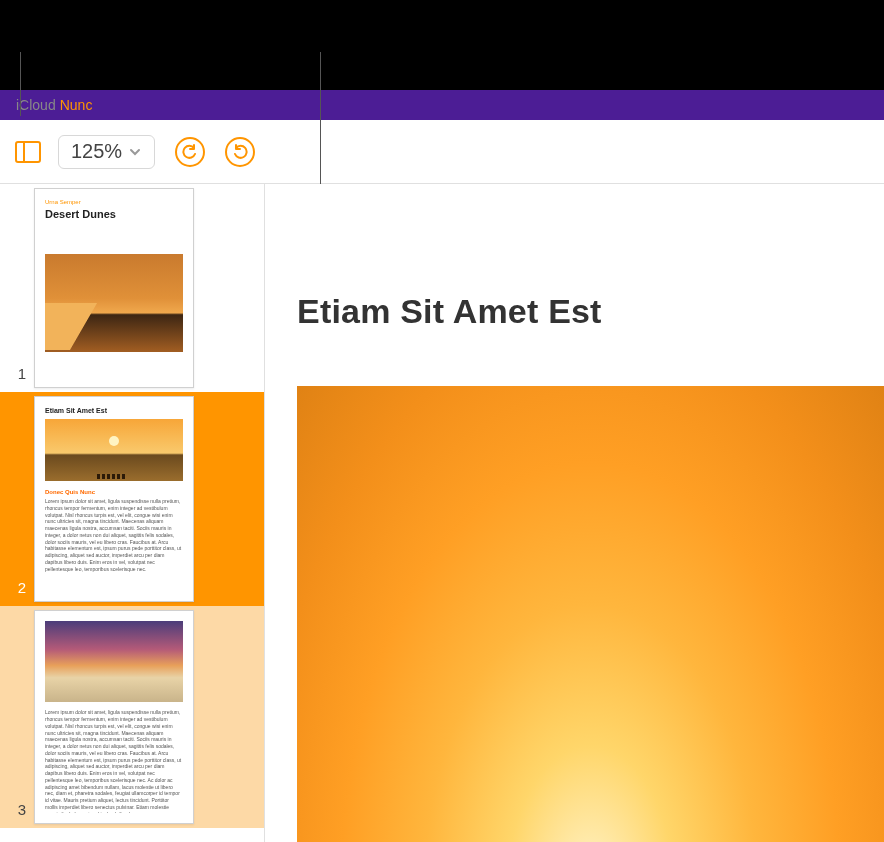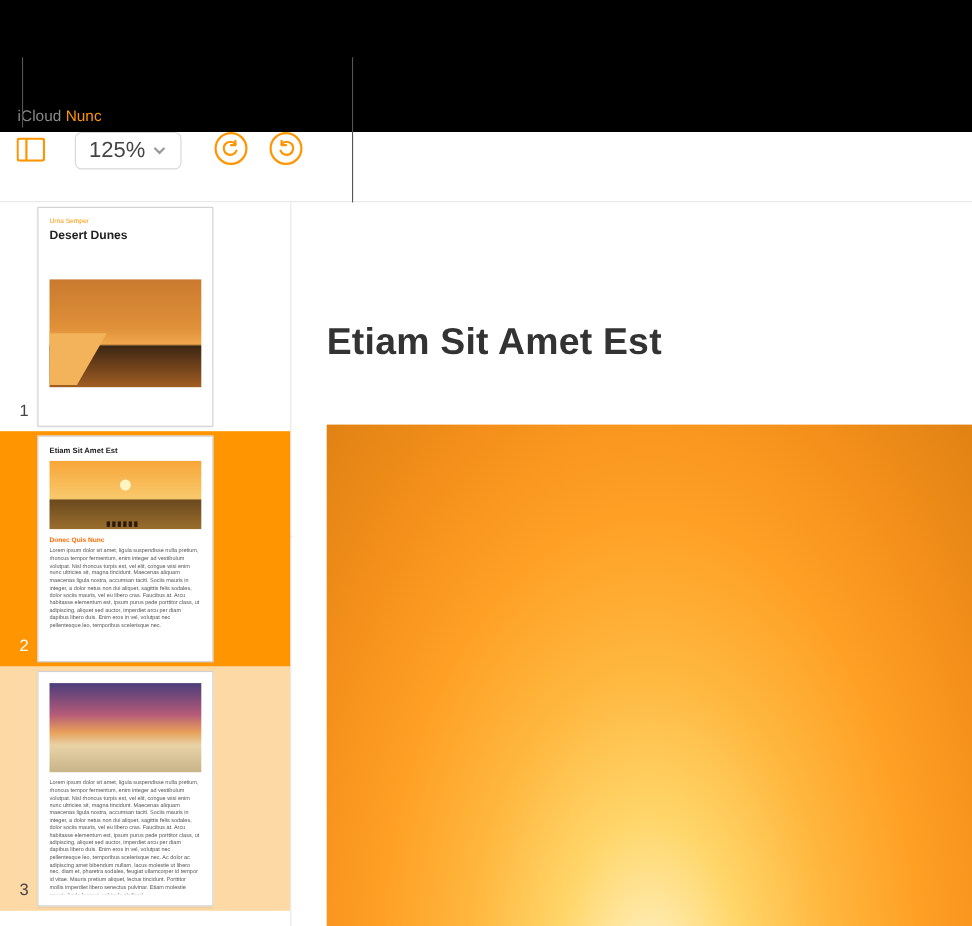--- a/index.html
+++ b/index.html
@@ -1,24 +1,24 @@
 <!DOCTYPE html>
 <html><head>
 <meta charset="utf-8">
 <style>
   * { box-sizing: border-box; margin: 0; padding: 0; }
   html, body { width: 884px; height: 842px; font-family: -apple-system, "Helvetica Neue", Arial, sans-serif; background: #fff; overflow: hidden; }
   .top-black { width: 100%; height: 90px; background: #000; position: relative; }
   .callout-line-v1 { position: absolute; left: 20px; top: 52px; width: 1px; height: 64px; background: #555; }
   .callout-line-v2 { position: absolute; left: 320px; top: 52px; width: 1px; height: 435px; background: #555; }
   .callout-line-h2 { position: absolute; left: 265px; top: 487px; width: 55px; height: 1px; background: #555; }
-  .header-bar { width: 100%; height: 30px; background: #000000; display: flex; align-items: center; padding: 0 16px; text-align: center; }
+  .header-bar { width: 100%; height: 30px; background: #4c1d95; display: flex; align-items: center; padding: 0 16px; text-align: center; }
   .icloud-label { color: #888; font-size: 14px; font-weight: 400; }
   .pages-label { color: #ff9500; font-size: 14px; font-weight: 500; margin-left: 4px; }
-  .toolbar { width: 100%; height: 64px; background: #fff; border-bottom: 1px solid #e0e0e0; display: flex; padding: 0 12px; gap: 24px; }
+  .toolbar { width: 100%; height: 64px; background: #fff; border-bottom: 1px solid #e0e0e0; display: flex; align-items: center; padding: 0 12px; gap: 14px; }
   .tool-icon-btn { width: 32px; height: 32px; display: flex; align-items: center; justify-content: center; cursor: pointer; color: #ff9500; }
   .zoom-control { display: flex; align-items: center; gap: 6px; padding: 4px 12px; border: 1px solid #d8d8d8; border-radius: 6px; height: 34px; cursor: pointer; }
   .zoom-text { font-size: 20px; color: #444; }
   .zoom-chevron { color: #888; }
   .undo-redo { display: flex; gap: 20px; margin-left: 6px; }
   .circ-btn { width: 30px; height: 30px; border: 2px solid #ff9500; border-radius: 50%; display: flex; align-items: center; justify-content: center; color: #ff9500; cursor: pointer; }
   .content-area { display: flex; width: 100%; height: calc(842px - 90px - 30px - 64px); }
   .sidebar { width: 265px; height: 100%; border-right: 1px solid #e0e0e0; background: #fff; overflow: hidden; }
   .thumb-row { display: flex; align-items: flex-end; padding: 4px 8px 4px 4px; position: relative; }
   .thumb-row.selected { background: #ff9500; }

